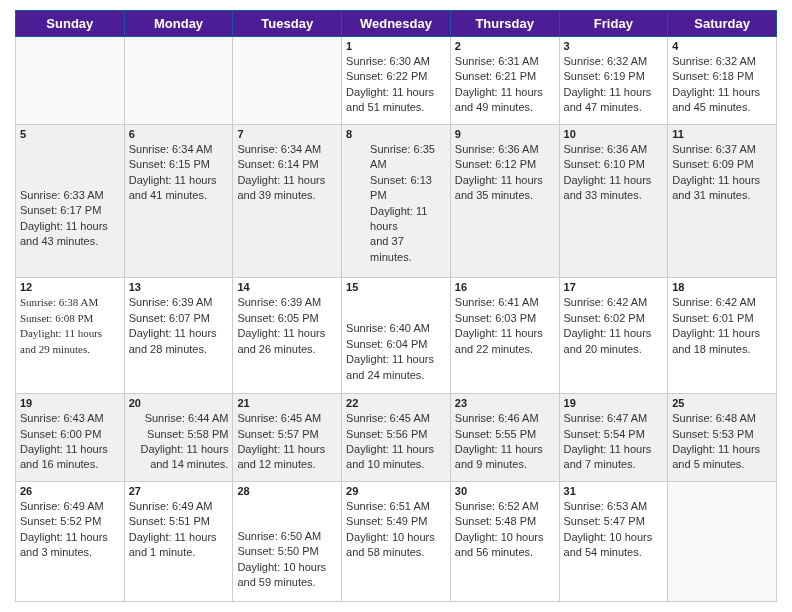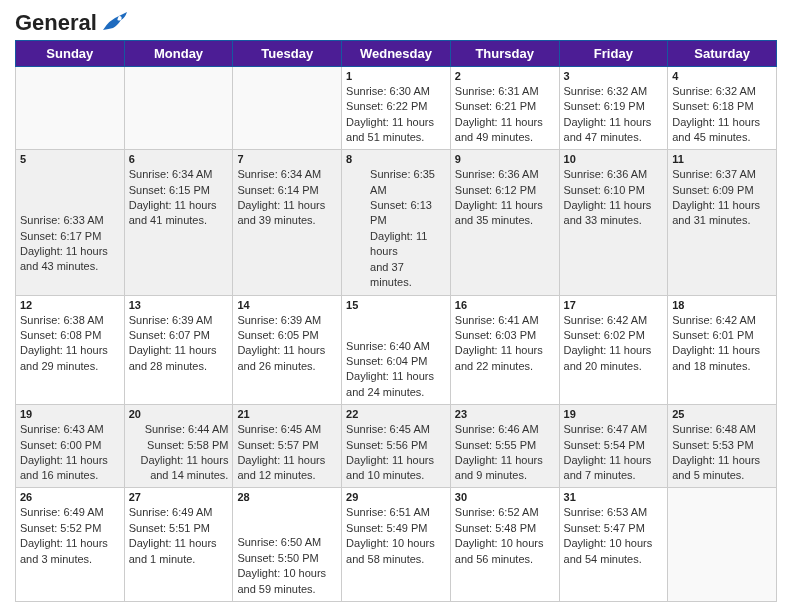--- a/index.html
+++ b/index.html
@@ -84,36 +84,20 @@
       background-color: #f0f0f0;
     }
     .row-white td {
       background-color: #ffffff;
     }
   </style>
 </head>
 <body>
 
 <div class="page">
-  <div class="header">
-    <div class="logo">
-      <div style="display:flex;align-items:center;">
-        <span style="font-size:22px;font-weight:bold;color:#222;">General</span>
-        <svg width="28" height="22" viewBox="0 0 28 22" style="margin-left:2px;">
-          <path d="M4,18 Q10,8 20,4 Q16,10 22,8 Q18,14 14,16 Q10,17 4,18Z" fill="#1e6bbf"></path>
-          <path d="M20,4 Q24,2 28,0 Q26,6 22,8 Q24,4 20,4Z" fill="#1e6bbf"></path>
-        </svg>
-      </div>
-      <span style="font-size:22px;font-weight:bold;color:#1e6bbf;margin-top:-4px;"></span>
-    </div>
-    <div class="title-block">
-      <div class="month-title"></div>
-      <div class="location"></div>
-    </div>
-  </div>
 
   <table class="calendar">
     <thead>
       <tr>
       <th>Sunday</th>
           <th>Monday</th>
           <th>Tuesday</th>
           <th>Wednesday</th>
           <th>Thursday</th>
           <th>Friday</th>
@@ -201,21 +185,21 @@
             <span class="day-num">11</span>
             <div class="cell-text" style="white-space: pre-line;">Sunrise: 6:37 AM
 Sunset: 6:09 PM
 Daylight: 11 hours
 and 31 minutes.</div>
           </td>
         </tr>
         <tr class="row-white">
           <td>
             <span class="day-num">12</span>
-            <div class="cell-text" style="white-space: pre-line;">Sunrise: 6:38 AM
+            <div class="cell-text" style="white-space: pre-line; font-family: Liberation Serif, serif;">Sunrise: 6:38 AM
 Sunset: 6:08 PM
 Daylight: 11 hours
 and 29 minutes.</div>
           </td>
           <td>
             <span class="day-num">13</span>
             <div class="cell-text" style="white-space: pre-line;">Sunrise: 6:39 AM
 Sunset: 6:07 PM
 Daylight: 11 hours
 and 28 minutes.</div>

